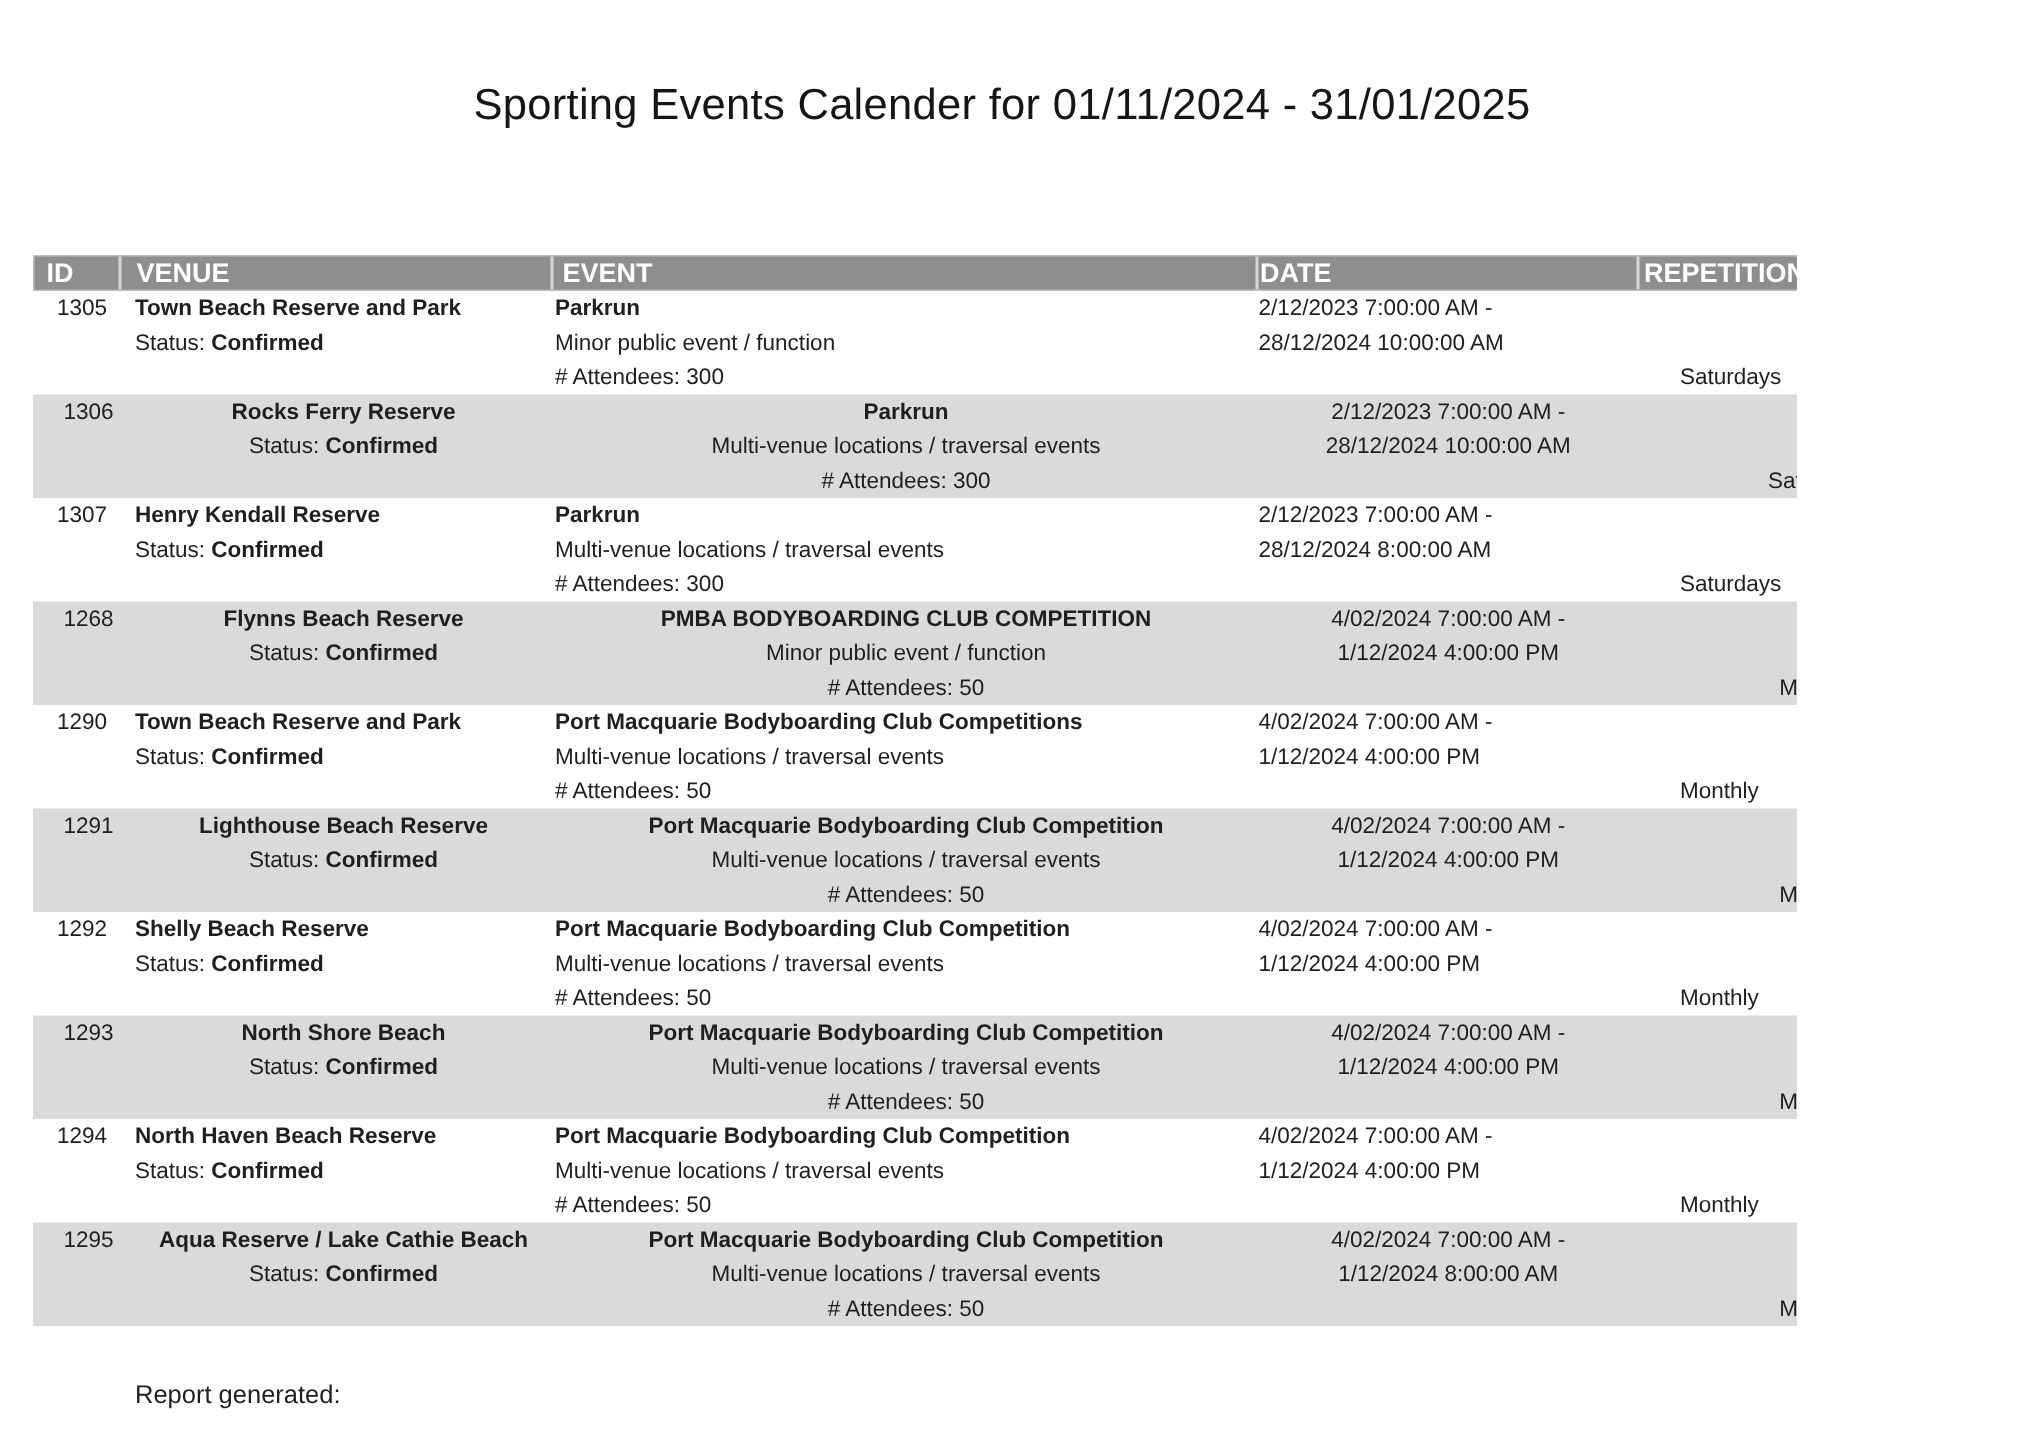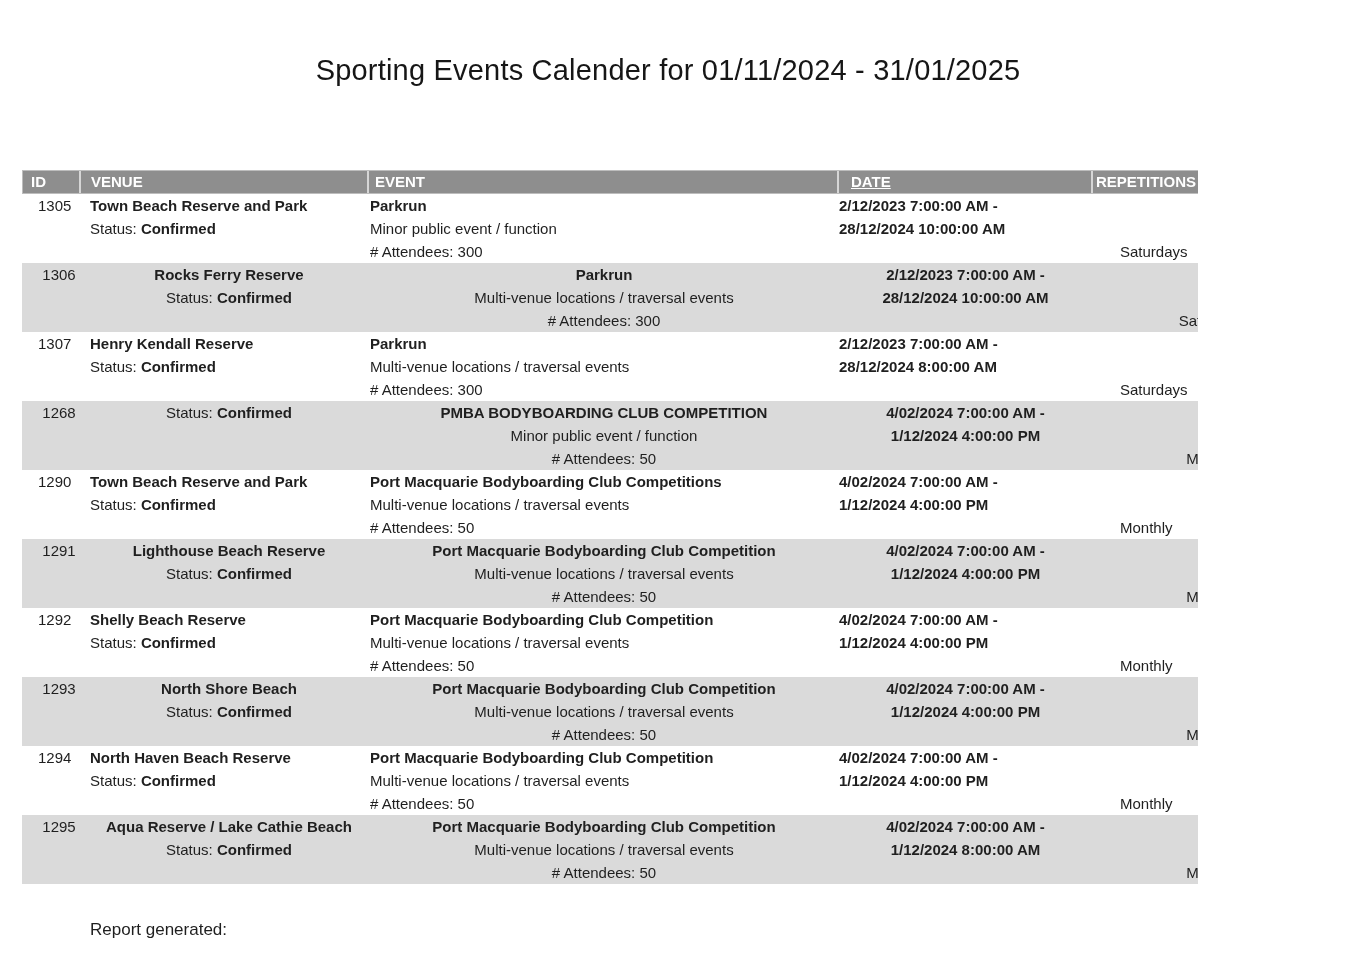--- a/index.html
+++ b/index.html
@@ -41,52 +41,52 @@
     grid-template-columns:58px 288px 470px 254px 213px;
   }
   .thead{
     height:24px;
     background:var(--header-bg);
     border:1px solid var(--header-border);
   }
   .th{
     color:var(--header-text);
     font-weight:bold;
-    font-size:15px;
+    font-size:18px;
     line-height:22px;
     border-right:2px solid var(--header-divider);
     overflow:hidden;
     white-space:nowrap;
   }
   .th:last-child{border-right:none;}
   .row{
     height:69px;
   }
   .row.alt{background:var(--row-alt-bg);text-align:center;}
   .line{
     line-height:23px;
     white-space:nowrap;
   }
   .bold{font-weight:bold;}
   .cell{overflow:visible;}
   .c-id{padding-left:16px;}
   .c-venue{padding-left:10px;}
   .c-event{padding-left:2px;}
-  .c-date{padding-left:1px;font-weight:bold;}
+  .c-date{padding-left:1px;}
   .c-rep{
     padding-left:3px;
     display:flex;
     flex-direction:column;
     justify-content:flex-end;
     margin-left:25px;
   }
   .pad-id{padding-left:8px;}
   .pad-venue{padding-left:10px;}
   .pad-event{padding-left:6px;}
-  .pad-date{padding-left:12px;text-decoration:underline;}
+  .pad-date{padding-left:1px;}
   .pad-rep{padding-left:3px;}
   .footer{
     position:absolute;
     left:90px;top:920px;
     font-size:17px;
   }
 </style>
 </head>
 <body>
 
@@ -164,20 +164,21 @@
     </div>
     <div class="cell c-rep">
       <div class="line">Saturdays</div>
     </div>
         </div>
         <div class="row grid-cols alt">
     <div class="cell c-id">
       <div class="line">1268</div>
     </div>
     <div class="cell c-venue">
+      <div class="line bold">Flynns Beach Reserve</div>
       <div class="line"><span>Status:</span> <span class="bold">Confirmed</span></div>
     </div>
     <div class="cell c-event">
       <div class="line bold">PMBA BODYBOARDING CLUB COMPETITION</div>
       <div class="line">Minor public event / function</div>
       <div class="line"># Attendees: 50</div>
     </div>
     <div class="cell c-date">
       <div class="line">4/02/2024 7:00:00 AM -</div>
       <div class="line">1/12/2024 4:00:00 PM</div>

